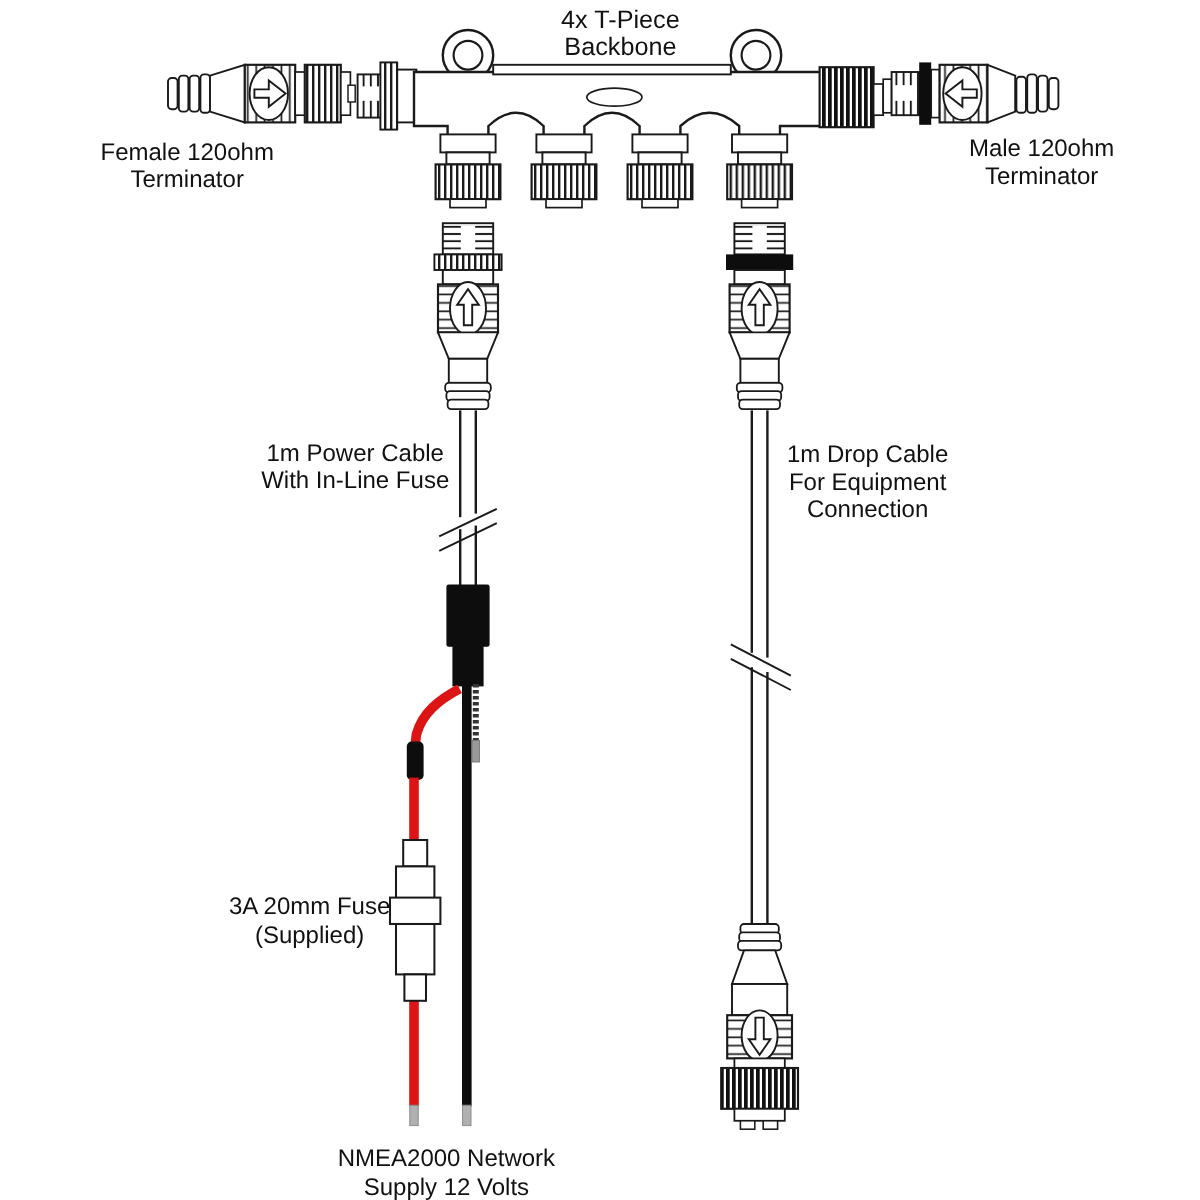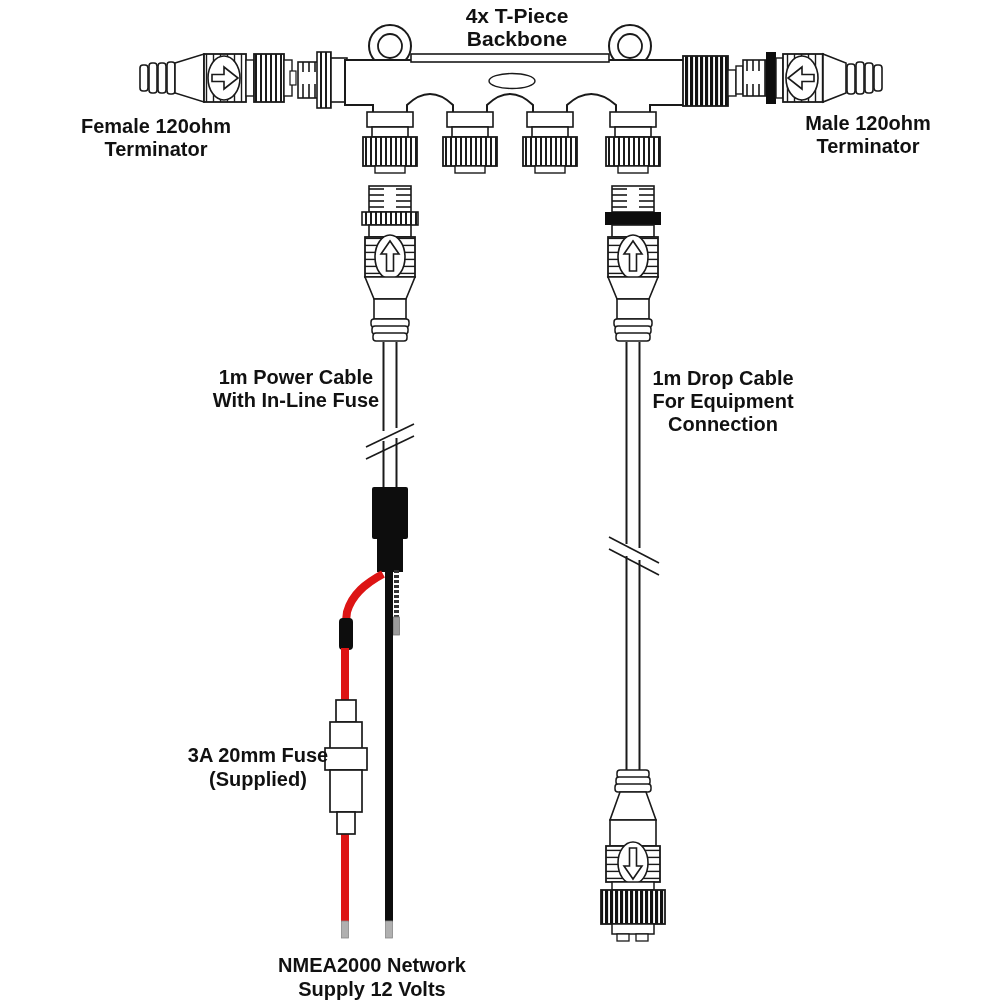--- a/index.html
+++ b/index.html
@@ -1,16 +1,16 @@
 <!DOCTYPE html>
 <html><head>
 <meta charset="utf-8">
 <style>
   html,body{margin:0;padding:0;background:#fff;}
-  .stage{width:1000px;height:1000px;position:relative;background:#fff;font-weight:bold;}
+  .stage{width:1000px;height:1000px;position:relative;background:#fff;}
   svg{display:block;}
   text{font-family:"Liberation Sans", sans-serif;fill:#111;}
   .lbl{font-size:20px;}
   .ttl{font-size:21px;}
 </style>
 </head>
 <body>
 
 <div class="stage">
 <svg width="1000" height="1000" viewBox="0 0 1000 1000">

